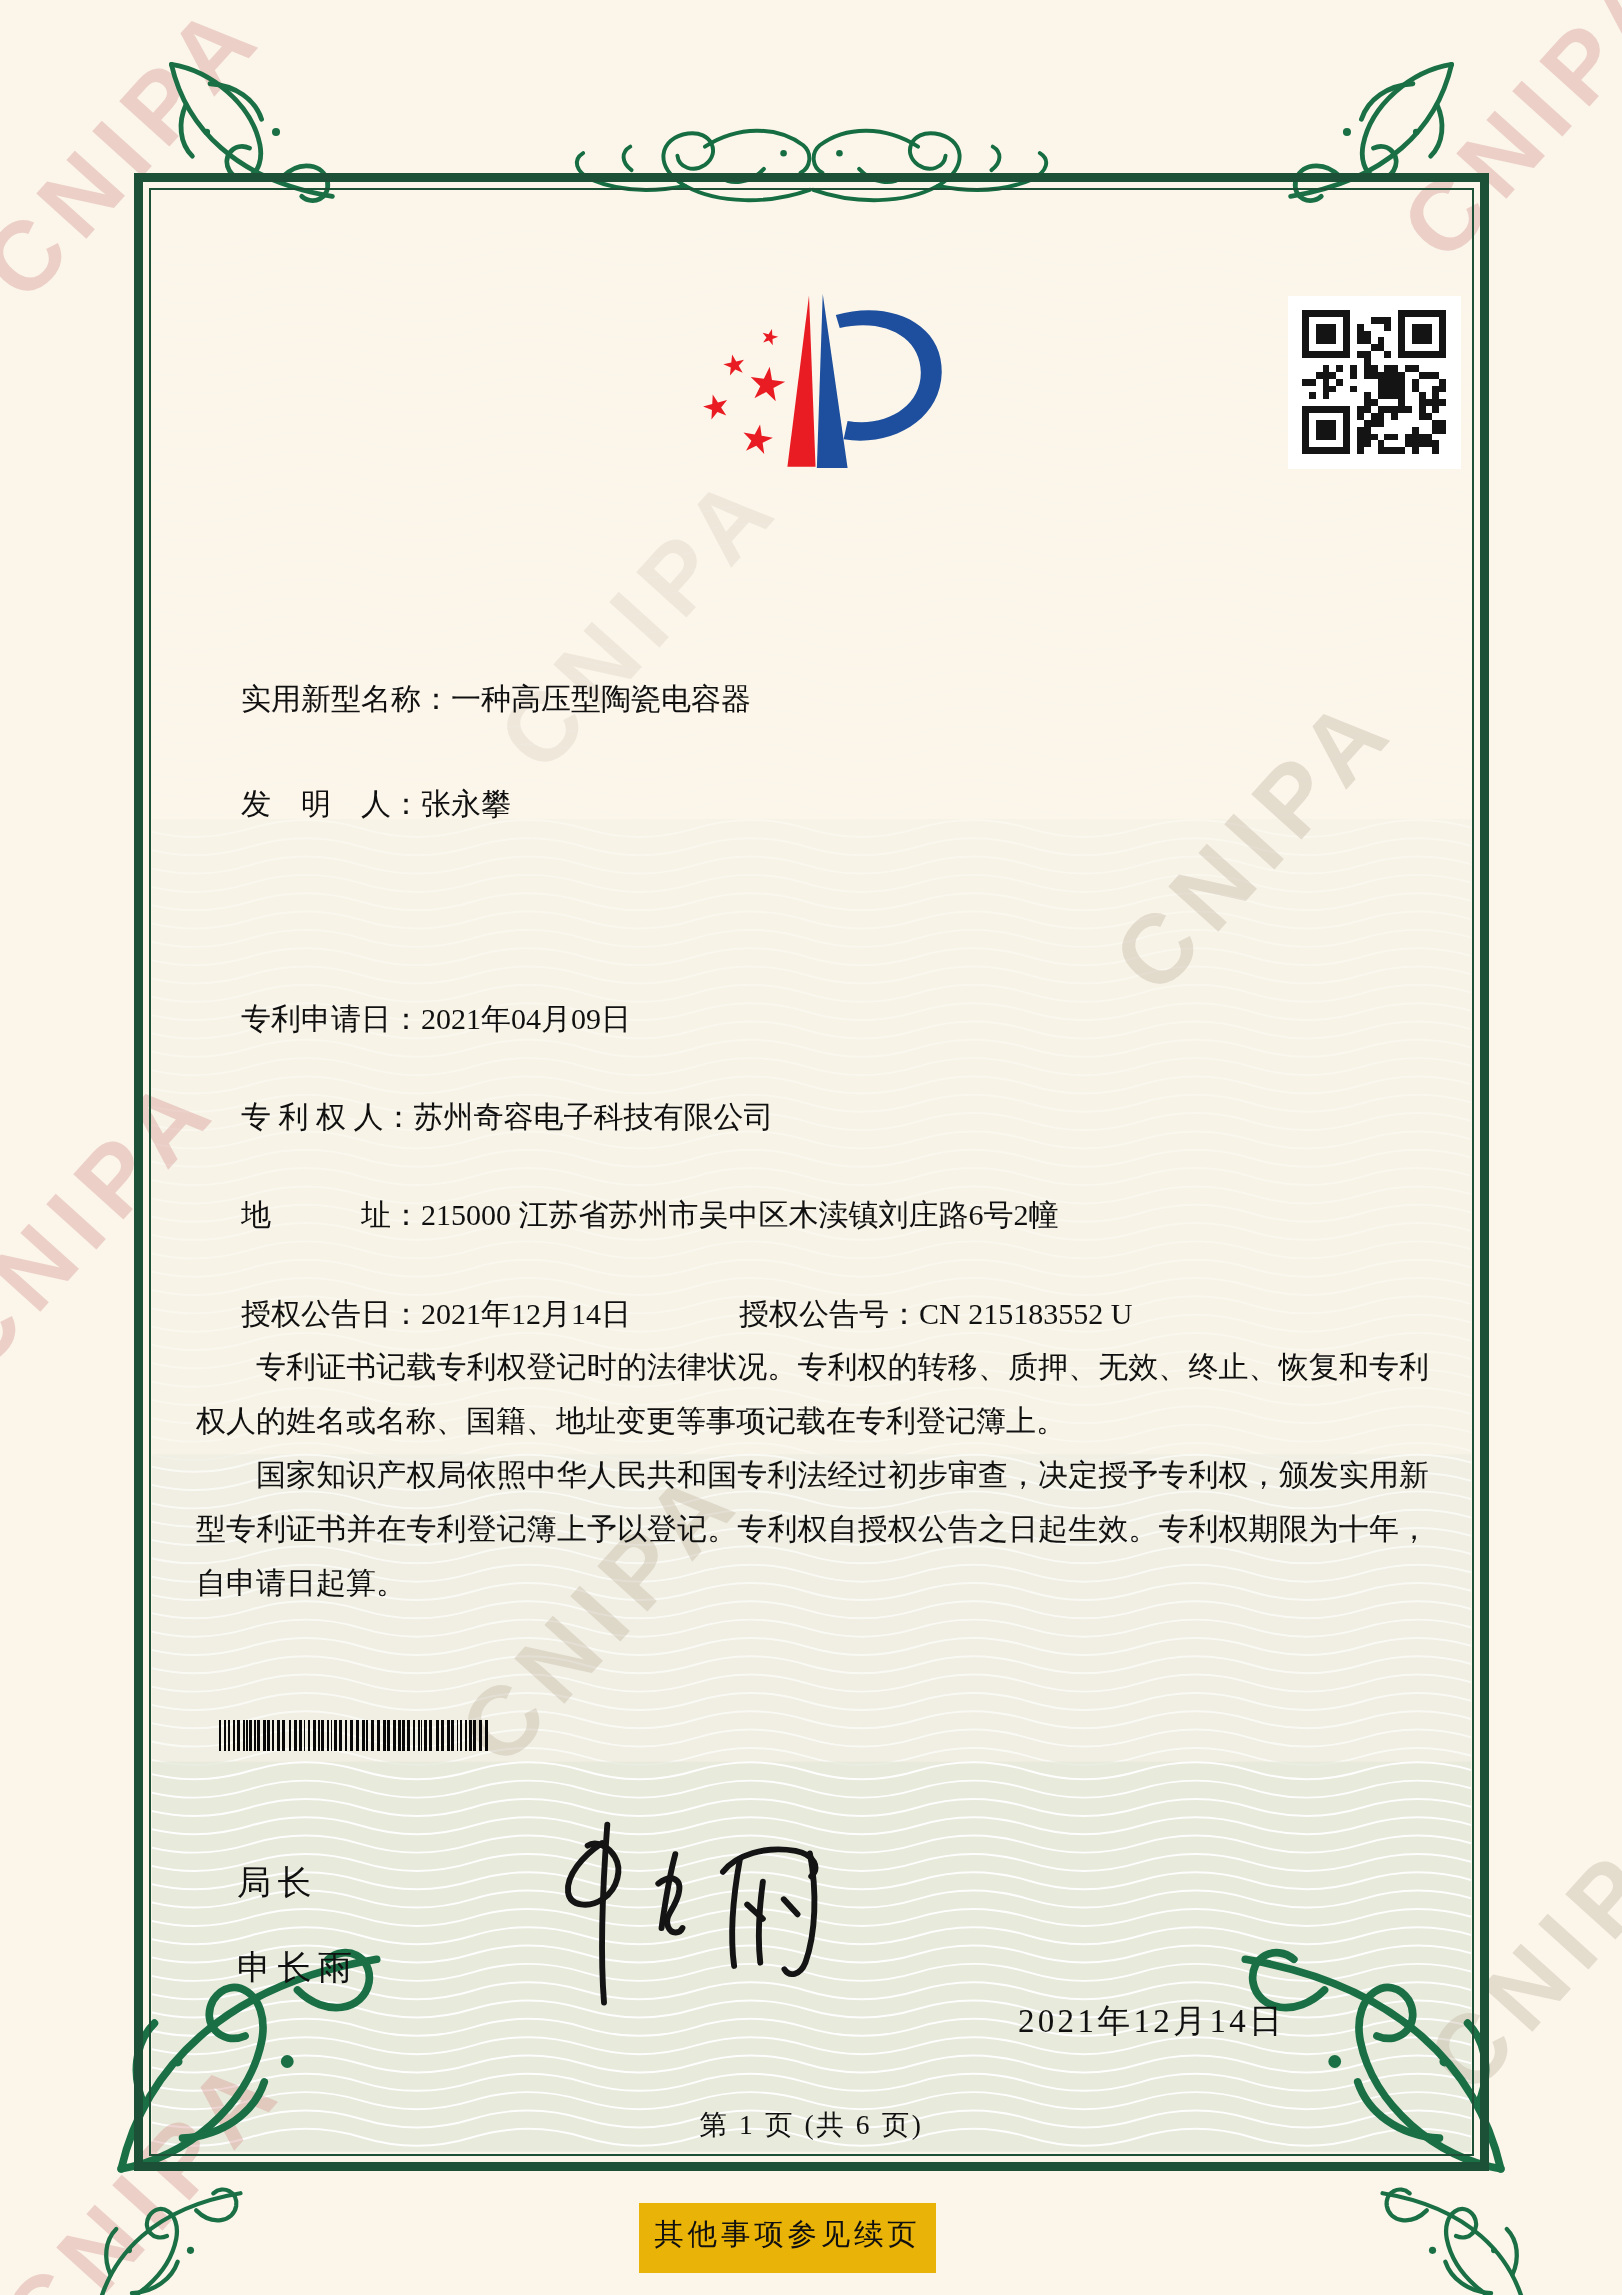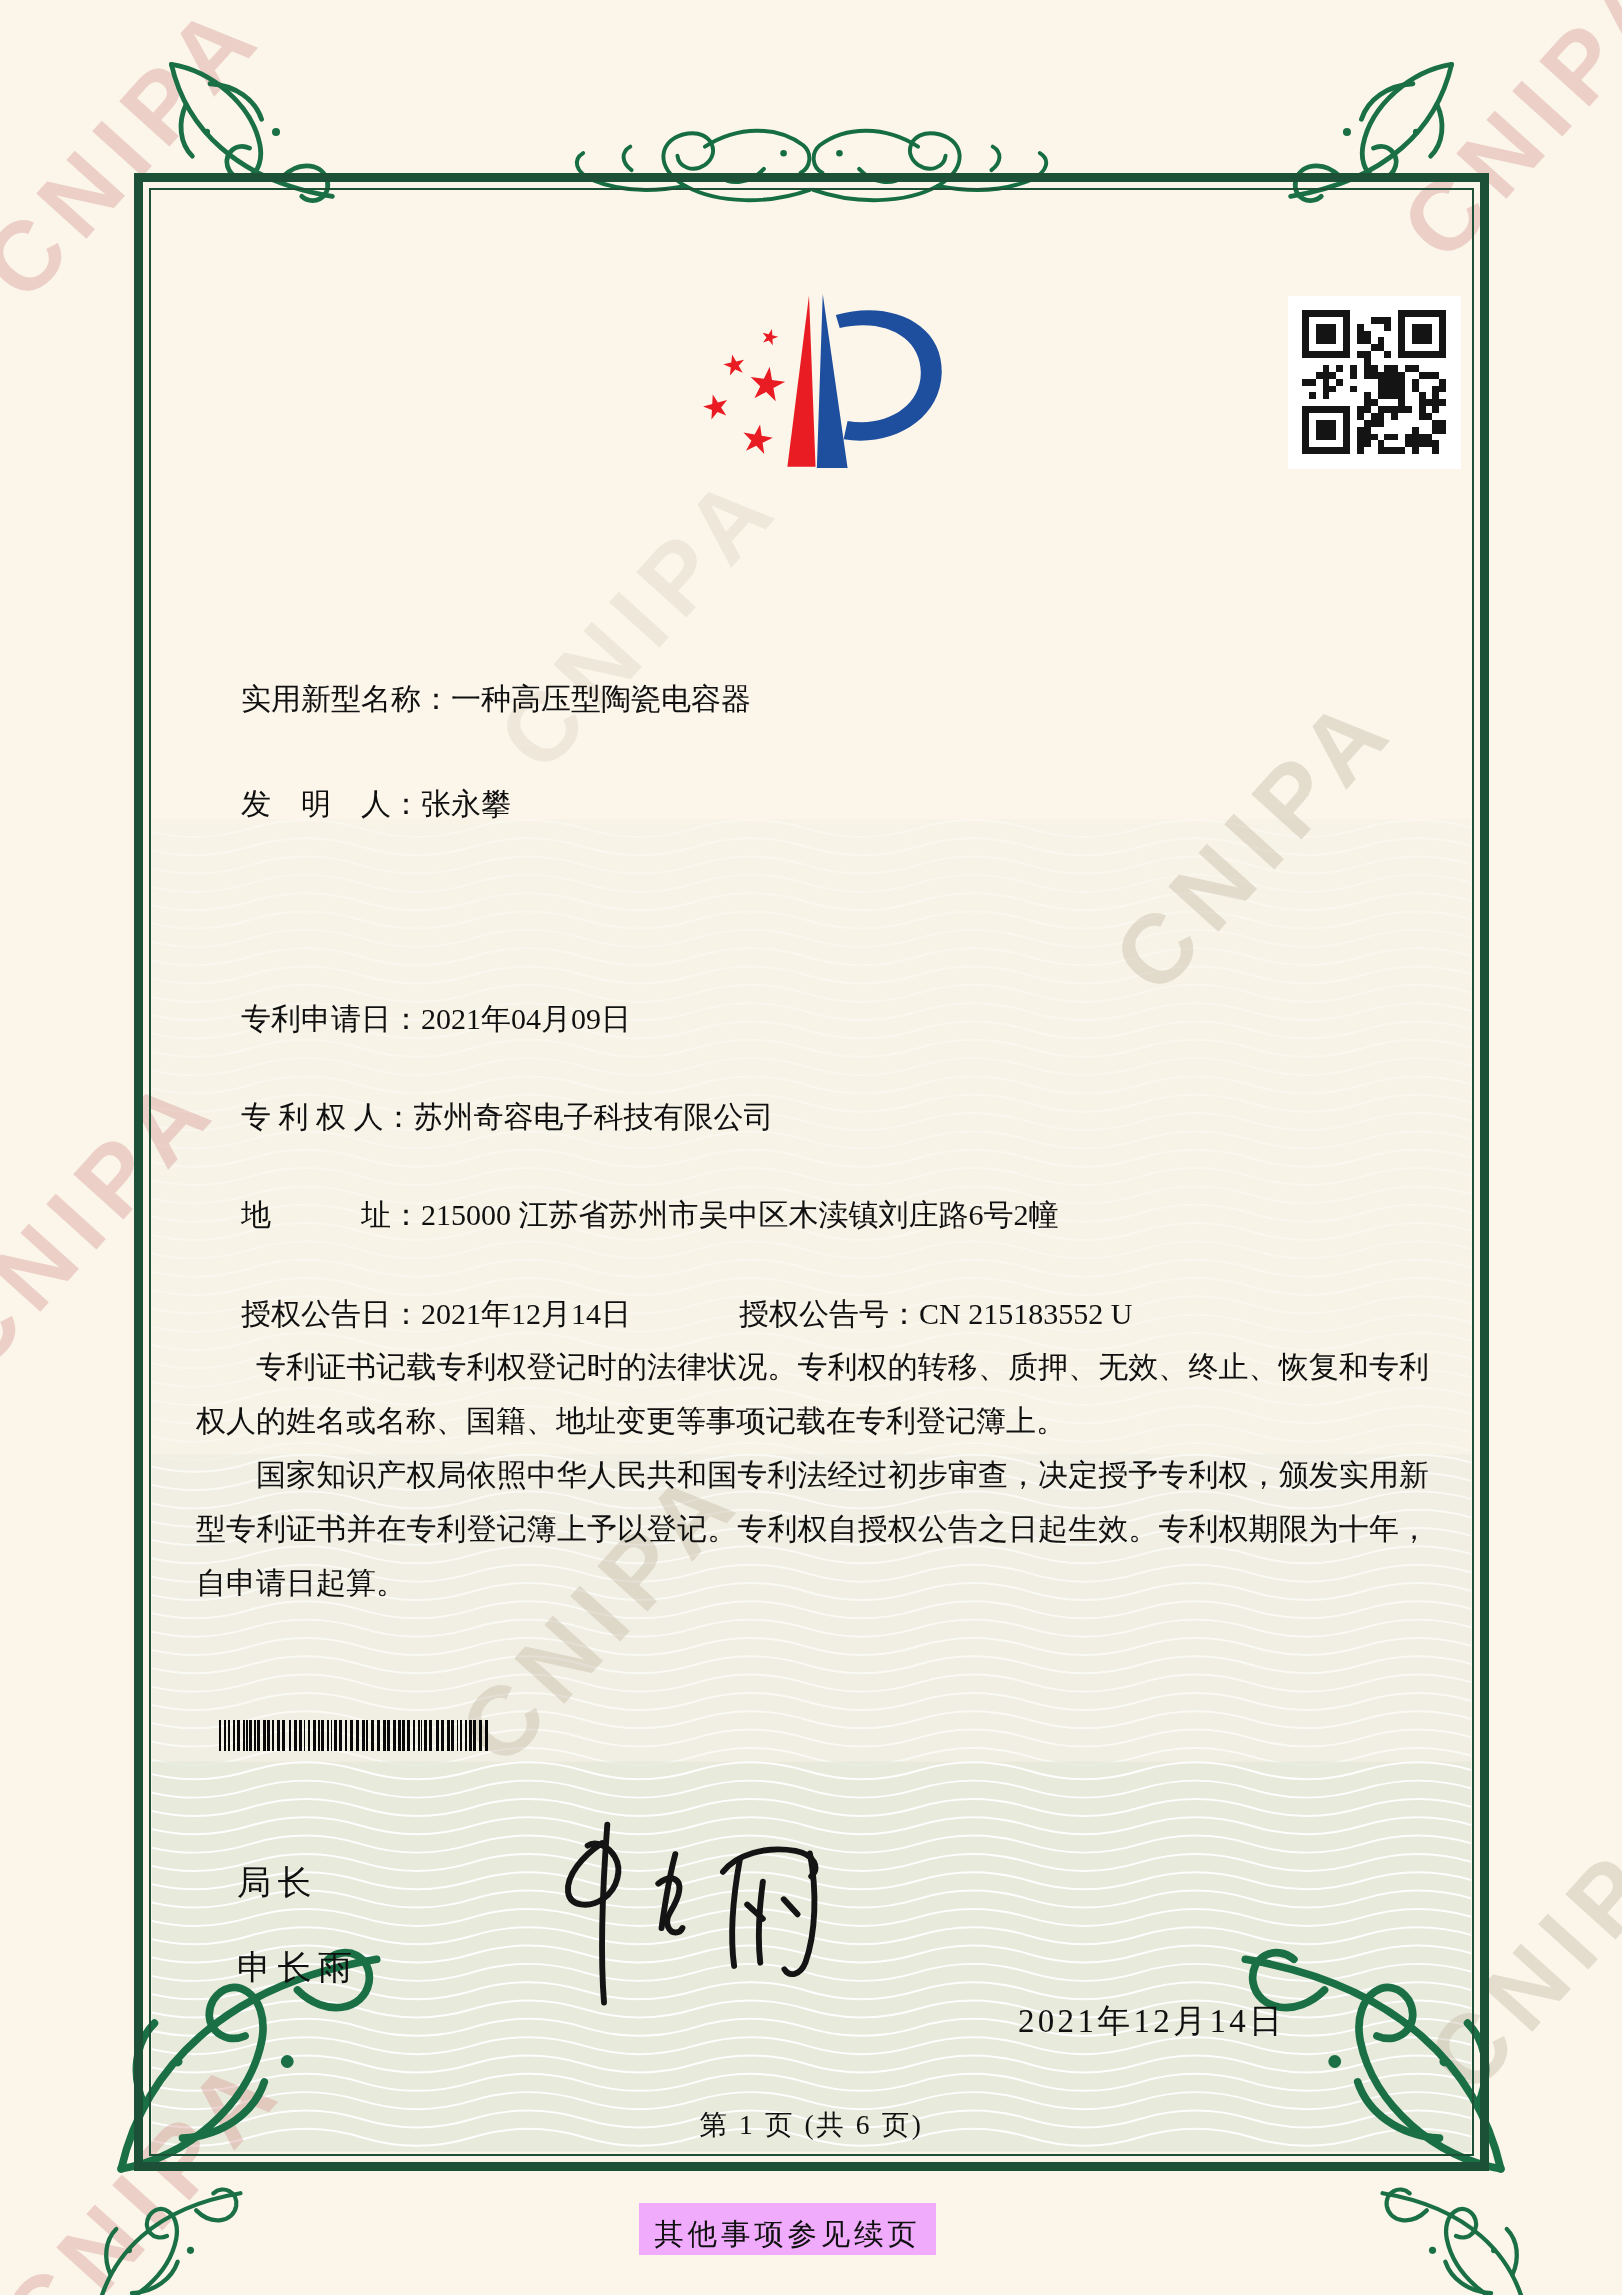--- a/index.html
+++ b/index.html
@@ -34,21 +34,21 @@
   .paras{position:absolute;left:196px;width:1233px;top:1340px;font-size:30px;line-height:54px;
          text-align:justify;}
   .paras p{margin:0;text-indent:60px;}
   .barcode{position:absolute;left:219px;top:1720px;width:270px;height:31px;}
   .barcode span{position:absolute;top:0;bottom:0;background:#080808;}
   .signer-title{position:absolute;left:237px;top:1860px;font-size:34px;letter-spacing:6.5px;}
   .signer-name{position:absolute;left:237px;top:1945px;font-size:34px;letter-spacing:6.5px;}
   .signature{position:absolute;left:504px;top:1805px;width:353px;height:216px;}
   .issue-date{position:absolute;left:1018px;top:1999px;font-size:33px;letter-spacing:3.3px;}
   .page-info{position:absolute;left:0;right:0;top:2107px;text-align:center;font-size:27.5px;letter-spacing:2.6px;}
-  .note-strip{position:absolute;left:639px;top:2203px;width:297px;height:52px;background:#f0abfc;z-index:3;}
+  .note-strip{position:absolute;left:639px;top:2203px;width:297px;height:70px;background:#eab308;z-index:3;}
   .note-strip div{text-align:center;line-height:62px;font-size:29.4px;letter-spacing:3.9px;}
 </style>
 </head>
 <body>
 
 <div class="page">
 
   <svg id="guilloche" viewBox="0 0 2016 2998" preserveAspectRatio="none">
       <rect x="0" y="60" width="2016" height="900" fill="#d9e0d0" fill-opacity="0"></rect>
       <path d="M-20,0 q85,26 170,0 q85,-26 170,0 q85,26 170,0 q85,-26 170,0 q85,26 170,0 q85,-26 170,0 q85,26 170,0 q85,-26 170,0 q85,26 170,0 q85,-26 170,0 q85,26 170,0 q85,-26 170,0 q85,26 170,0 q85,-26 170,0" transform="translate(0,74)" fill="none" stroke="#ffffff" stroke-width="3" stroke-opacity="0.1"></path>

